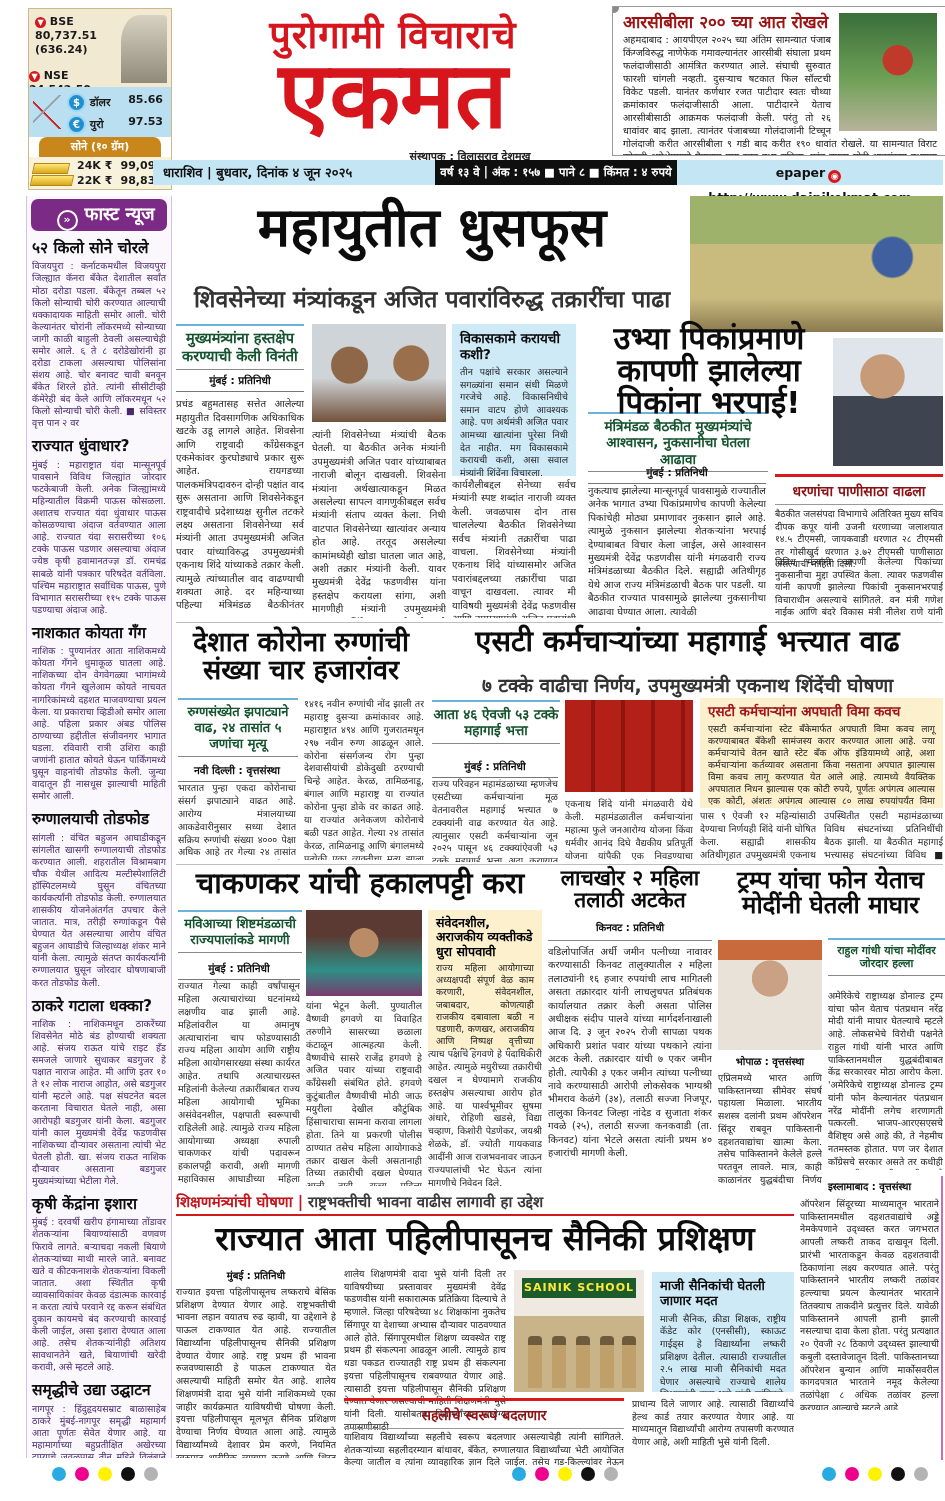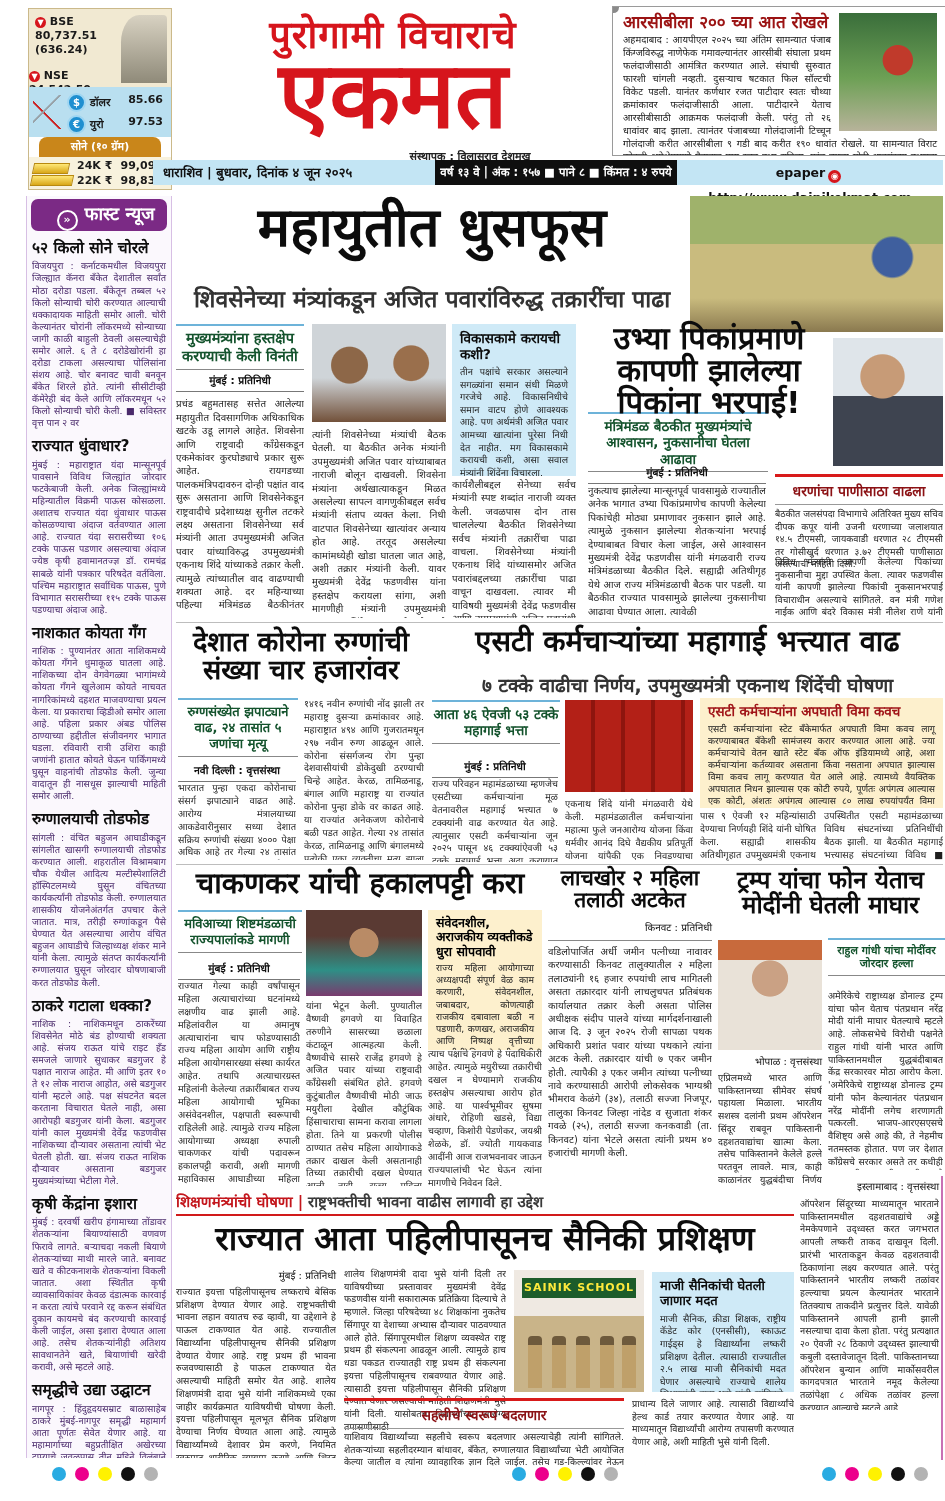--- a/index.html
+++ b/index.html
@@ -47,21 +47,21 @@
   .bt{font-size:9.8px;line-height:1.37;color:#1e1e1e;text-align:justify;}
   .bluebox{background:#cfeaf7;padding:7px 8px;}
   .bluebox .bh{font-weight:bold;font-size:13.5px;color:#0c0c0c;line-height:1.15;margin-bottom:4px;}
   .bluebox .bb{font-size:9.4px;line-height:1.34;color:#222;text-align:justify;}
   .yellowbox{background:#fdf0cd;padding:6px 8px;}
   .yellowbox .bh{font-weight:bold;font-size:13.5px;line-height:1.15;margin-bottom:3px;}
   .yellowbox .bb{font-size:9.2px;line-height:1.32;color:#222;text-align:justify;}
   .redrule-box .rh{border-top:3px solid #d81a1a;font-weight:bold;color:#8b1114;text-align:center;font-size:14px;padding:4px 0;border-bottom:1px solid #999;}
   .hr{background:#bdbdbd;height:1px;}
   .photo{background:linear-gradient(160deg,#c7b9a5,#8f7a63 60%,#5c4a3a);}
-  .caption{font-weight:normal;font-size:10px;color:#111;text-align:right;}
+  .caption{font-weight:bold;font-size:10px;color:#111;text-align:center;}
   
   .band{border-bottom:2px solid #d11a1a;font-size:15px;line-height:24px;white-space:nowrap;overflow:hidden;}
   .band .lbl{color:#c3161c;font-weight:bold;}
   .band .txt{color:#3a3a3a;font-weight:bold;}
   
   .sainik{background:linear-gradient(180deg,#efe9e2 0 38%,#c9b489 38% 100%);}
   .sainik-sign{position:absolute;left:8px;top:8px;right:8px;height:20px;background:#1c5c2a;color:#ffe93c;font-weight:bold;font-size:11px;text-align:center;line-height:20px;letter-spacing:1px;}
   .cadet{position:absolute;bottom:4px;width:14px;height:52px;background:linear-gradient(180deg,#6e5a3c 0 18%,#bfa06a 18% 100%);border-radius:4px 4px 0 0;}
   
   .dot{display:inline-block;width:14px;height:14px;border-radius:50%;margin:0 2px;}

